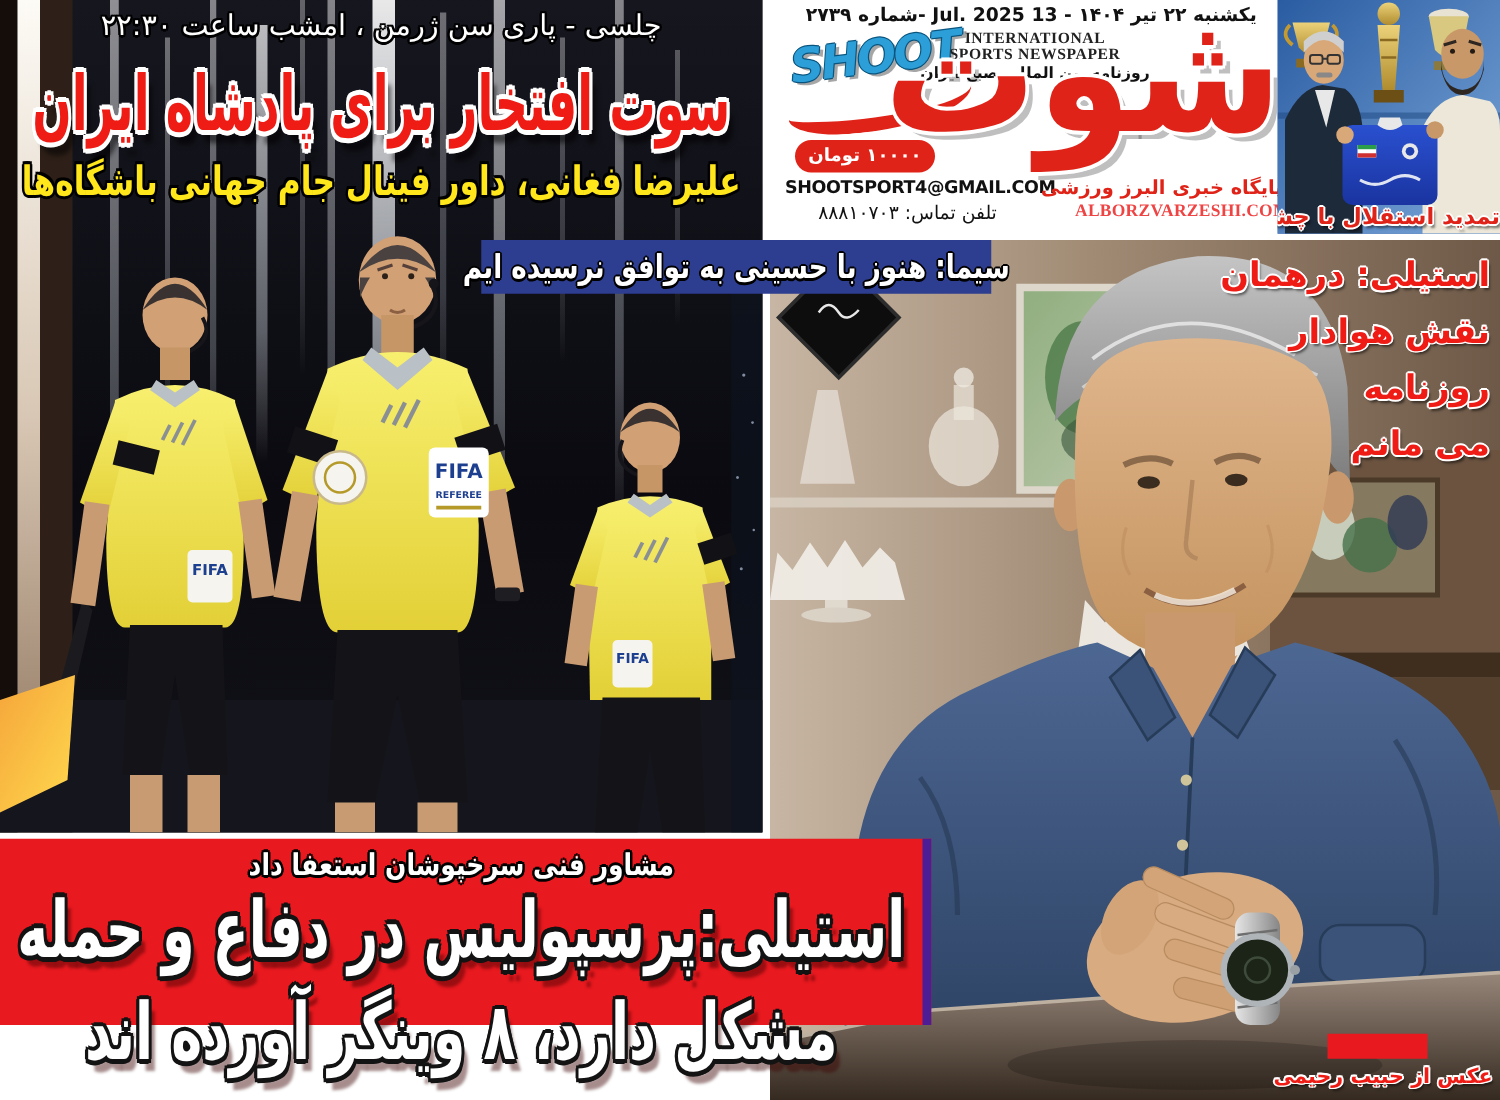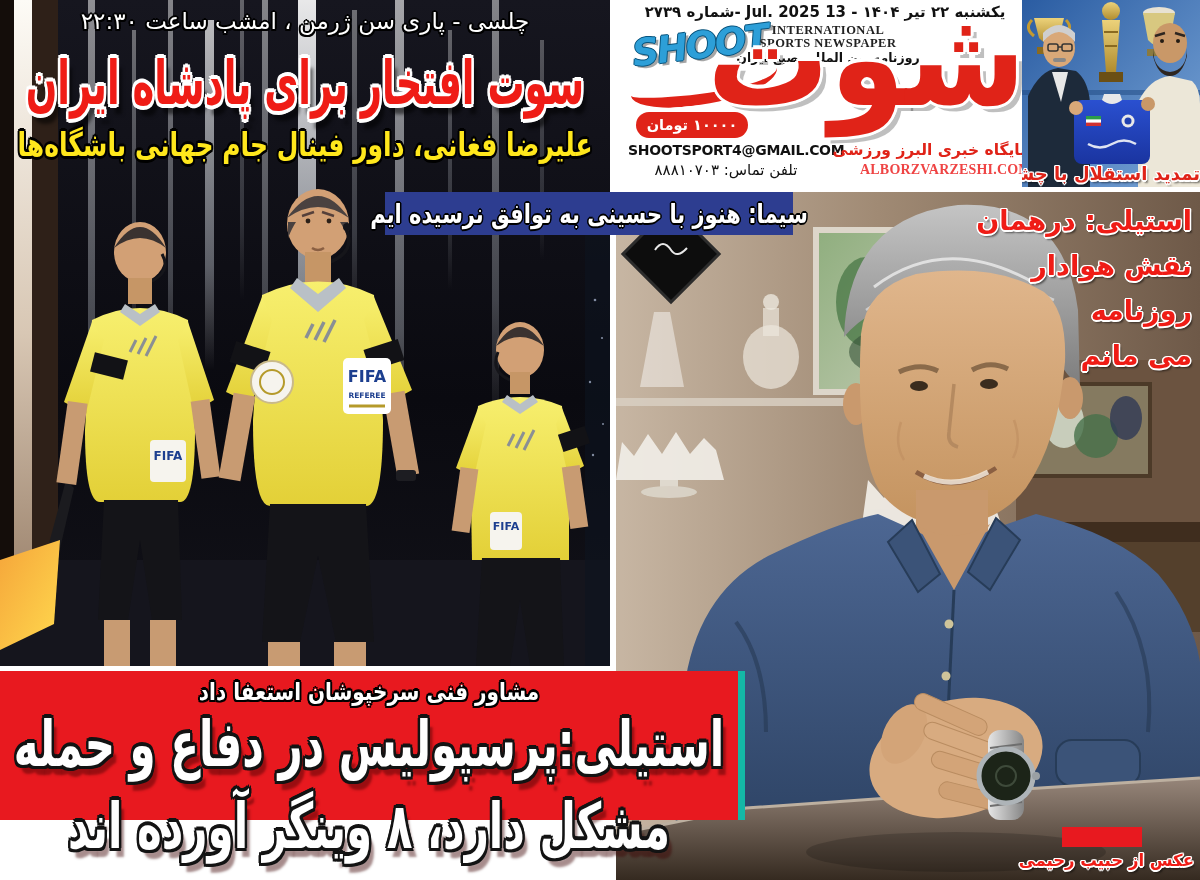--- a/index.html
+++ b/index.html
@@ -16,21 +16,21 @@
   #esteghlal-photo{left:1022px;top:0;width:178px;height:187px;background:#3a6bb5;z-index:2;overflow:hidden;}
   #masthead{left:628px;top:0;width:398px;height:188px;background:#fff;z-index:2;}
 
   
   #caption-band{left:385px;top:192px;width:408px;height:43px;background:#2d3d90;z-index:6;
     display:flex;align-items:center;justify-content:center;}
   #caption-band .t{color:#fff;font-weight:bold;font-size:21px;transform:scaleY(1.25);
     text-shadow:1.5px 0 0 #000,-1.5px 0 0 #000,0 1.5px 0 #000,0 -1.5px 0 #000,
                 1px 1px 0 #000,-1px 1px 0 #000,1px -1px 0 #000,-1px -1px 0 #000;}
   #bottom-band{left:0;top:671px;width:738px;height:149px;background:#e8191f;z-index:5;
-    border-right:7px solid #14b8a6;}
+    border-right:7px solid #4c1d95;}
 
   
   .o-black{text-shadow:2px 0 0 #000,-2px 0 0 #000,0 2px 0 #000,0 -2px 0 #000,
     1.5px 1.5px 0 #000,-1.5px 1.5px 0 #000,1.5px -1.5px 0 #000,-1.5px -1.5px 0 #000;}
   .o-white{text-shadow:2.5px 0 0 #fff,-2.5px 0 0 #fff,0 2.5px 0 #fff,0 -2.5px 0 #fff,
     2px 2px 0 #fff,-2px 2px 0 #fff,2px -2px 0 #fff,-2px -2px 0 #fff,5px 6px 3px rgba(0,0,0,.55);}
   .o-white-sm{text-shadow:1.5px 0 0 #fff,-1.5px 0 0 #fff,0 1.5px 0 #fff,0 -1.5px 0 #fff,
     1px 1px 0 #fff,-1px 1px 0 #fff,1px -1px 0 #fff,-1px -1px 0 #fff,2px 3px 2px rgba(0,0,0,.5);}
   .o-dark-big{text-shadow:2.5px 0 0 #131313,-2.5px 0 0 #131313,0 2.5px 0 #131313,0 -2.5px 0 #131313,
     2px 2px 0 #131313,-2px 2px 0 #131313,2px -2px 0 #131313,-2px -2px 0 #131313,5px 6px 2px rgba(60,0,0,.45);}

